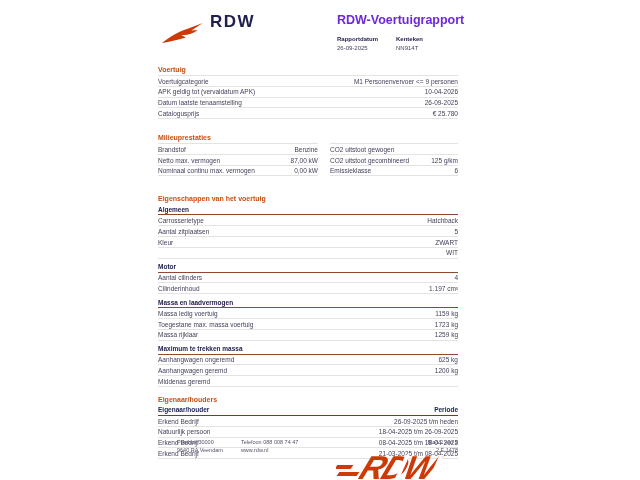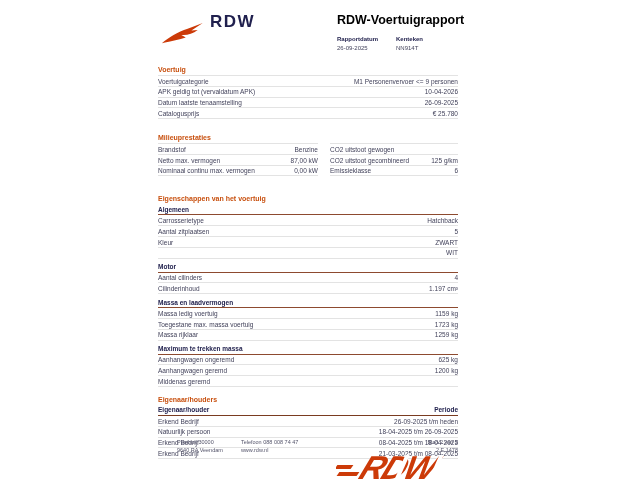--- a/index.html
+++ b/index.html
@@ -9,21 +9,21 @@
     position:relative;overflow:hidden;
     -webkit-font-smoothing:antialiased;
   }
   .page{position:relative;width:640px;height:480px;}
 
   
   .brand{position:absolute;left:160px;top:12px;display:flex;align-items:flex-start;}
   .bird{display:block;margin-top:9px;}
   .brand-text{font-size:17px;font-weight:bold;color:#20204e;letter-spacing:1.5px;margin-left:6px;}
   .report-head{position:absolute;left:337px;top:13px;}
-  .report-title{font-size:12.5px;font-weight:bold;color:#000000;}
+  .report-title{font-size:12.5px;font-weight:bold;color:#6d28d9;}
   .report-meta{display:flex;gap:18px;margin-top:9px;}
   .meta-label{font-size:6px;font-weight:bold;color:#23234f;}
   .meta-value{font-size:6px;color:#45455e;margin-top:3px;}
 
   
   .content{position:absolute;left:158px;top:66px;width:300px;}
   .section-title{font-size:7px;font-weight:bold;color:#c8500f;margin:0 0 2px 0;}
   .table{border-top:1px solid #e3e3e3;}
   .table.no-top{border-top:none;}
   .row{display:flex;justify-content:space-between;border-bottom:1px solid #e3e3e3;

